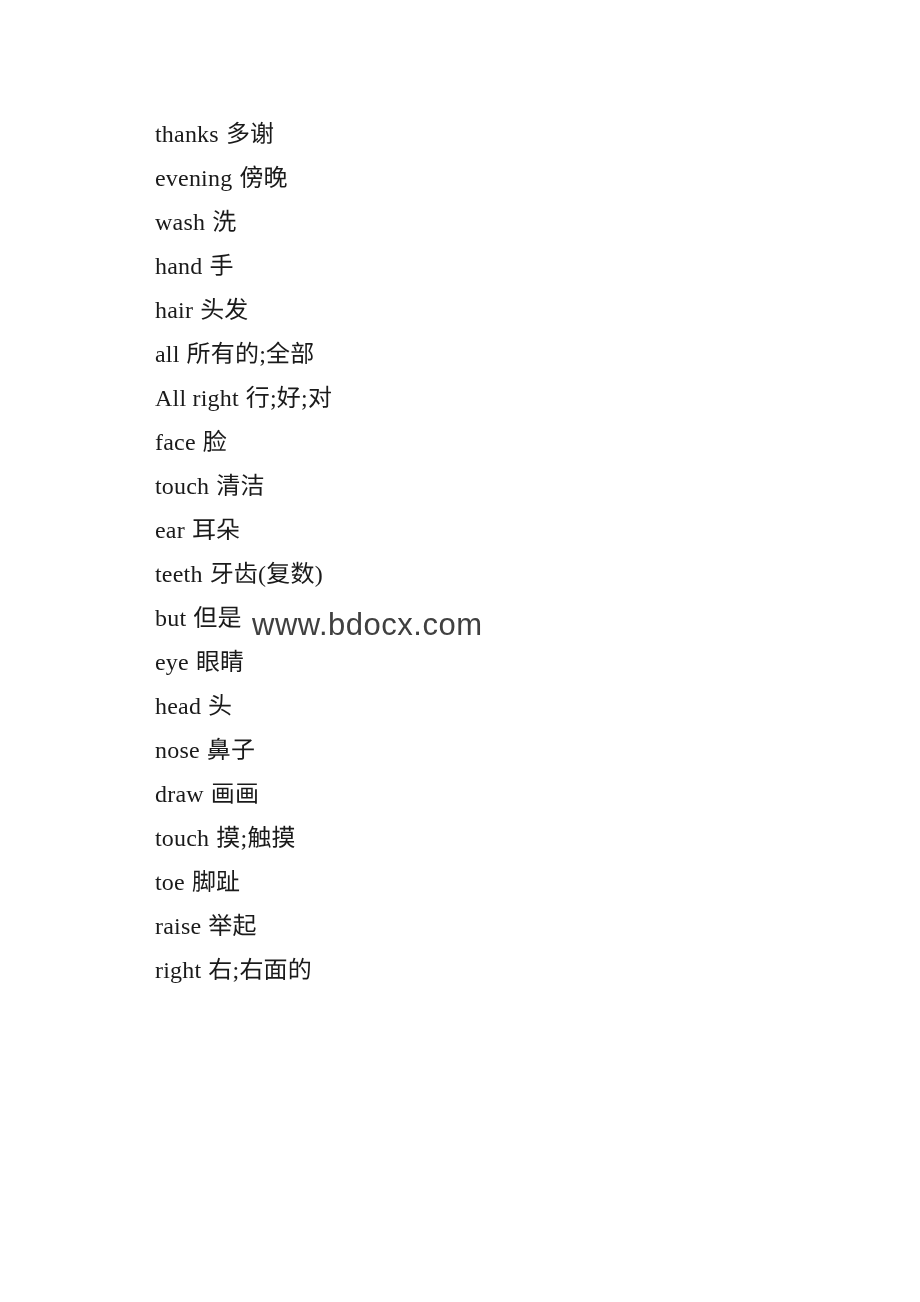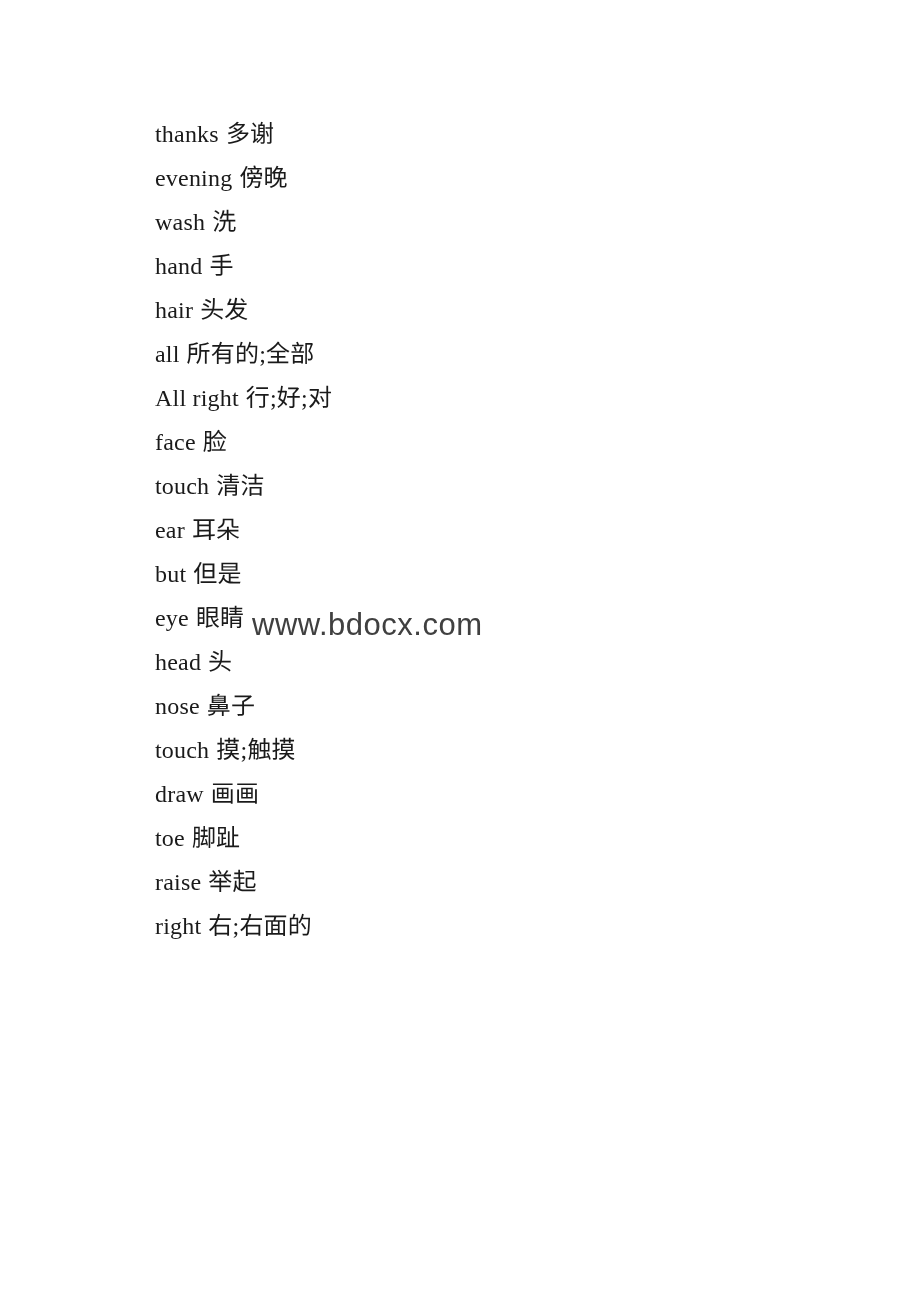--- a/index.html
+++ b/index.html
@@ -80,24 +80,25 @@
   <div class="vocab-entry"><span class="term">thanks</span><span class="gloss">多谢</span></div>
       <div class="vocab-entry"><span class="term">evening</span><span class="gloss">傍晚</span></div>
       <div class="vocab-entry"><span class="term">wash</span><span class="gloss">洗</span></div>
       <div class="vocab-entry"><span class="term">hand</span><span class="gloss">手</span></div>
       <div class="vocab-entry"><span class="term">hair</span><span class="gloss">头发</span></div>
       <div class="vocab-entry"><span class="term">all</span><span class="gloss">所有的;全部</span></div>
       <div class="vocab-entry"><span class="term">All right</span><span class="gloss">行;好;对</span></div>
       <div class="vocab-entry"><span class="term">face</span><span class="gloss">脸</span></div>
       <div class="vocab-entry"><span class="term">touch</span><span class="gloss">清洁</span></div>
       <div class="vocab-entry"><span class="term">ear</span><span class="gloss">耳朵</span></div>
+      <div class="vocab-entry"><span class="term">teeth</span><span class="gloss">牙齿(复数)</span></div>
       <div class="vocab-entry"><span class="term">but</span><span class="gloss">但是</span></div>
       <div class="vocab-entry"><span class="term">eye</span><span class="gloss">眼睛</span></div>
       <div class="vocab-entry"><span class="term">head</span><span class="gloss">头</span></div>
       <div class="vocab-entry"><span class="term">nose</span><span class="gloss">鼻子</span></div>
+      <div class="vocab-entry"><span class="term">draw</span><span class="gloss">画画</span></div>
       <div class="vocab-entry"><span class="term">touch</span><span class="gloss">摸;触摸</span></div>
-      <div class="vocab-entry"><span class="term">draw</span><span class="gloss">画画</span></div>
       <div class="vocab-entry"><span class="term">toe</span><span class="gloss">脚趾</span></div>
       <div class="vocab-entry"><span class="term">raise</span><span class="gloss">举起</span></div>
       <div class="vocab-entry"><span class="term">right</span><span class="gloss">右;右面的</span></div>
     </div>
 
 </div>
 
 </body></html>

